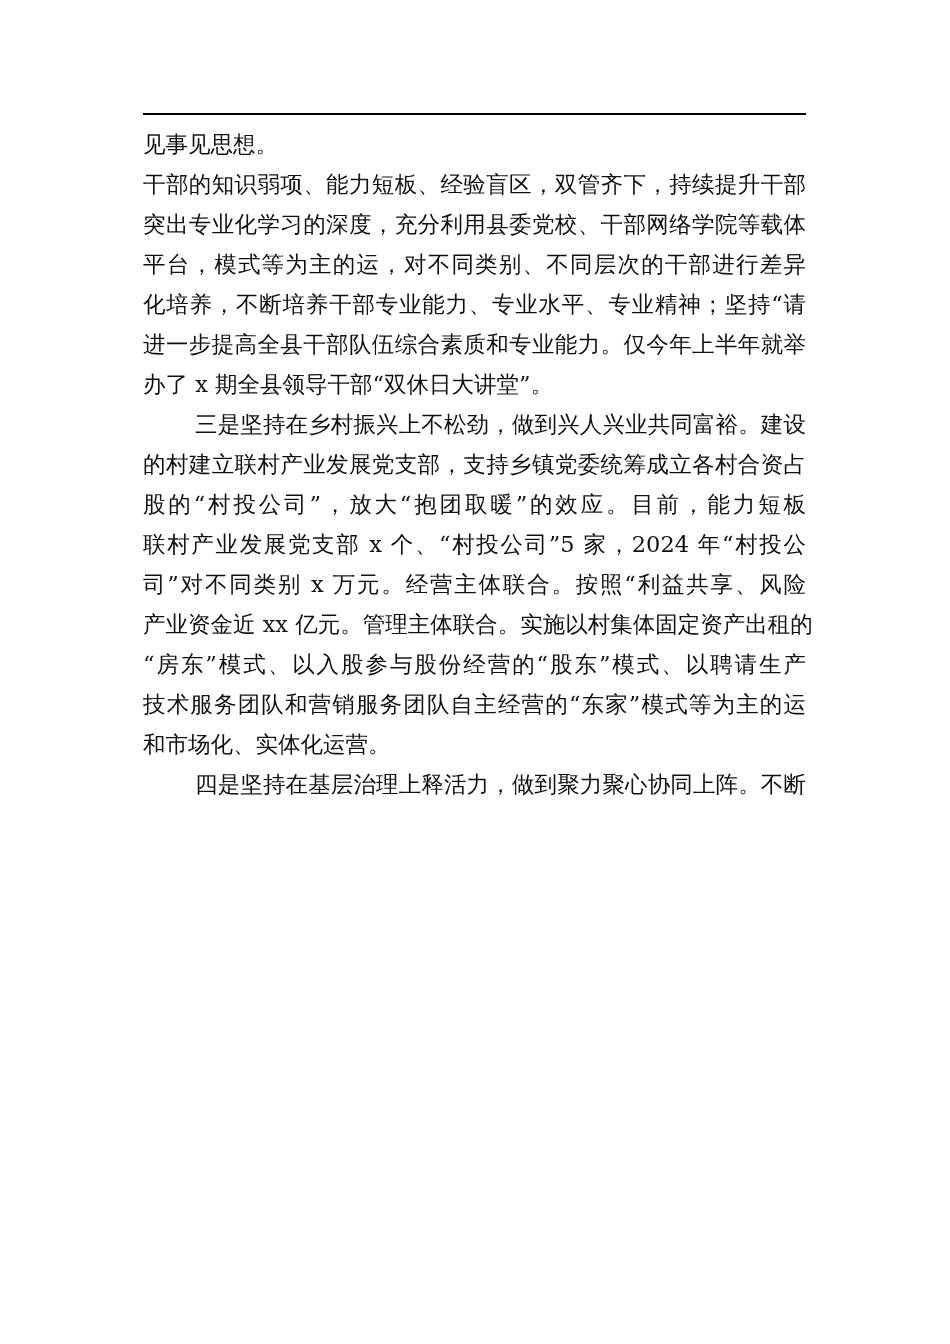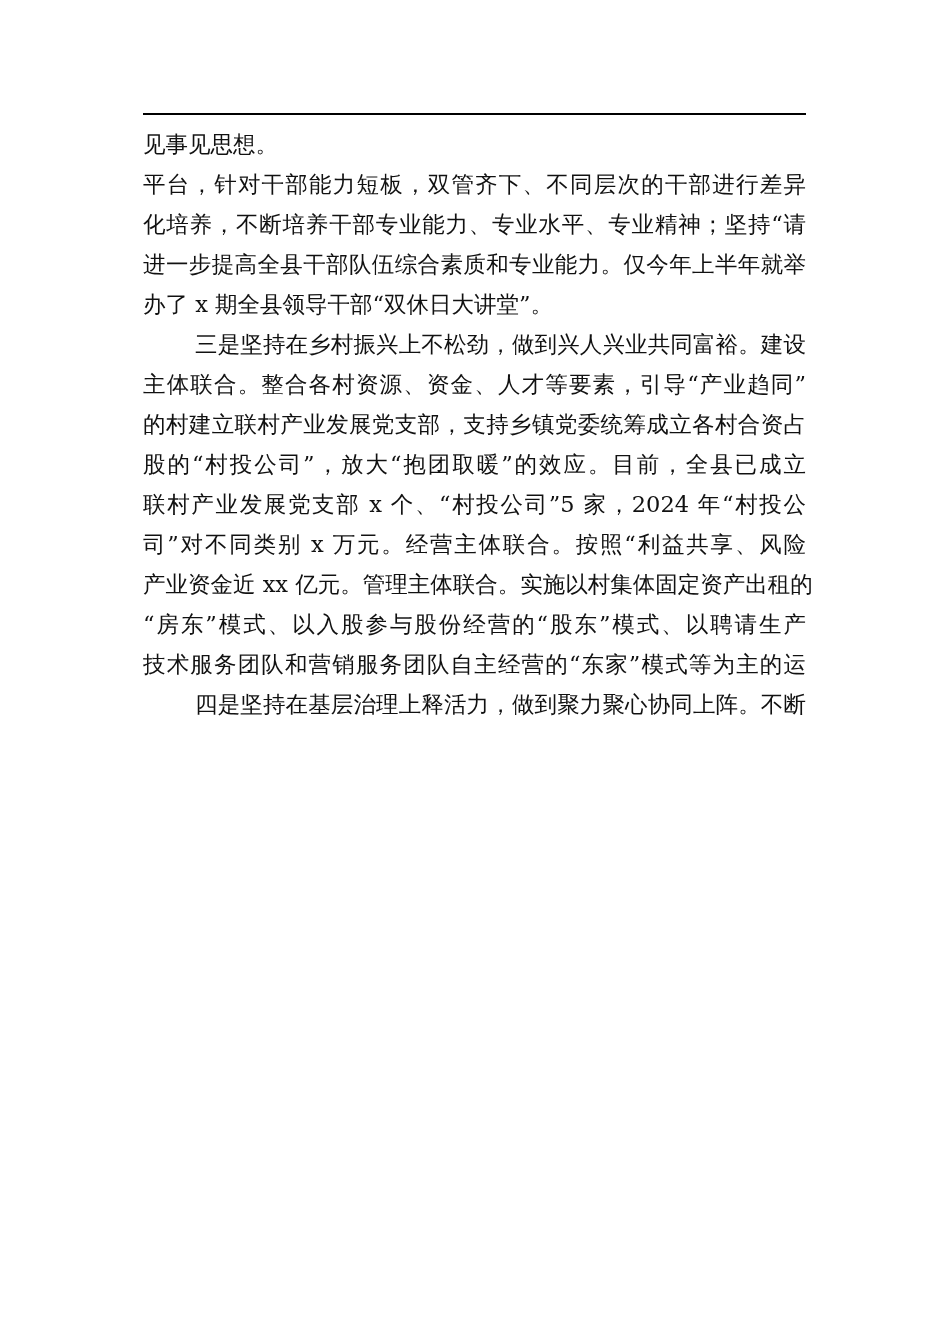--- a/index.html
+++ b/index.html
@@ -58,36 +58,38 @@
 <div class="page">
   <div class="header-rule"></div>
 
   <div class="body-text">
 
     <div>
       <div class="line last">见事见思想。</div>
     </div>
 
     <div>
-      <div class="line">平台，针对干部能力短板，双管齐下、不同层次的干部进行差异</div>
+      <div class="line">干部的知识弱项、能力短板、经验盲区，双管齐下，持续提升干部</div>
+      <div class="line">突出专业化学习的深度，充分利用县委党校、干部网络学院等载体</div>
+      <div class="line">平台，模式等为主的运，对不同类别、不同层次的干部进行差异</div>
       <div class="line">化培养，不断培养干部专业能力、专业水平、专业精神；坚持“请</div>
       <div class="line">进一步提高全县干部队伍综合素质和专业能力。仅今年上半年就举</div>
       <div class="line last">办了 x 期全县领导干部“双休日大讲堂”。</div>
     </div>
 
     <div>
       <div class="line indent">三是坚持在乡村振兴上不松劲，做到兴人兴业共同富裕。建设</div>
-      <div class="line">主体联合。整合各村资源、资金、人才等要素，引导“产业趋同”</div>
       <div class="line">的村建立联村产业发展党支部，支持乡镇党委统筹成立各村合资占</div>
-      <div class="line">股的“村投公司”，放大“抱团取暖”的效应。目前，全县已成立</div>
+      <div class="line">股的“村投公司”，放大“抱团取暖”的效应。目前，能力短板</div>
       <div class="line">联村产业发展党支部 x 个、“村投公司”5 家，2024 年“村投公</div>
       <div class="line">司”对不同类别 x 万元。经营主体联合。按照“利益共享、风险</div>
       <div class="line">产业资金近 xx 亿元。管理主体联合。实施以村集体固定资产出租的</div>
       <div class="line">“房东”模式、以入股参与股份经营的“股东”模式、以聘请生产</div>
       <div class="line">技术服务团队和营销服务团队自主经营的“东家”模式等为主的运</div>
+      <div class="line last">和市场化、实体化运营。</div>
     </div>
 
     <div>
       <div class="line indent">四是坚持在基层治理上释活力，做到聚力聚心协同上阵。不断</div>
     </div>
 
   </div>
 </div>
 
 </body></html>

